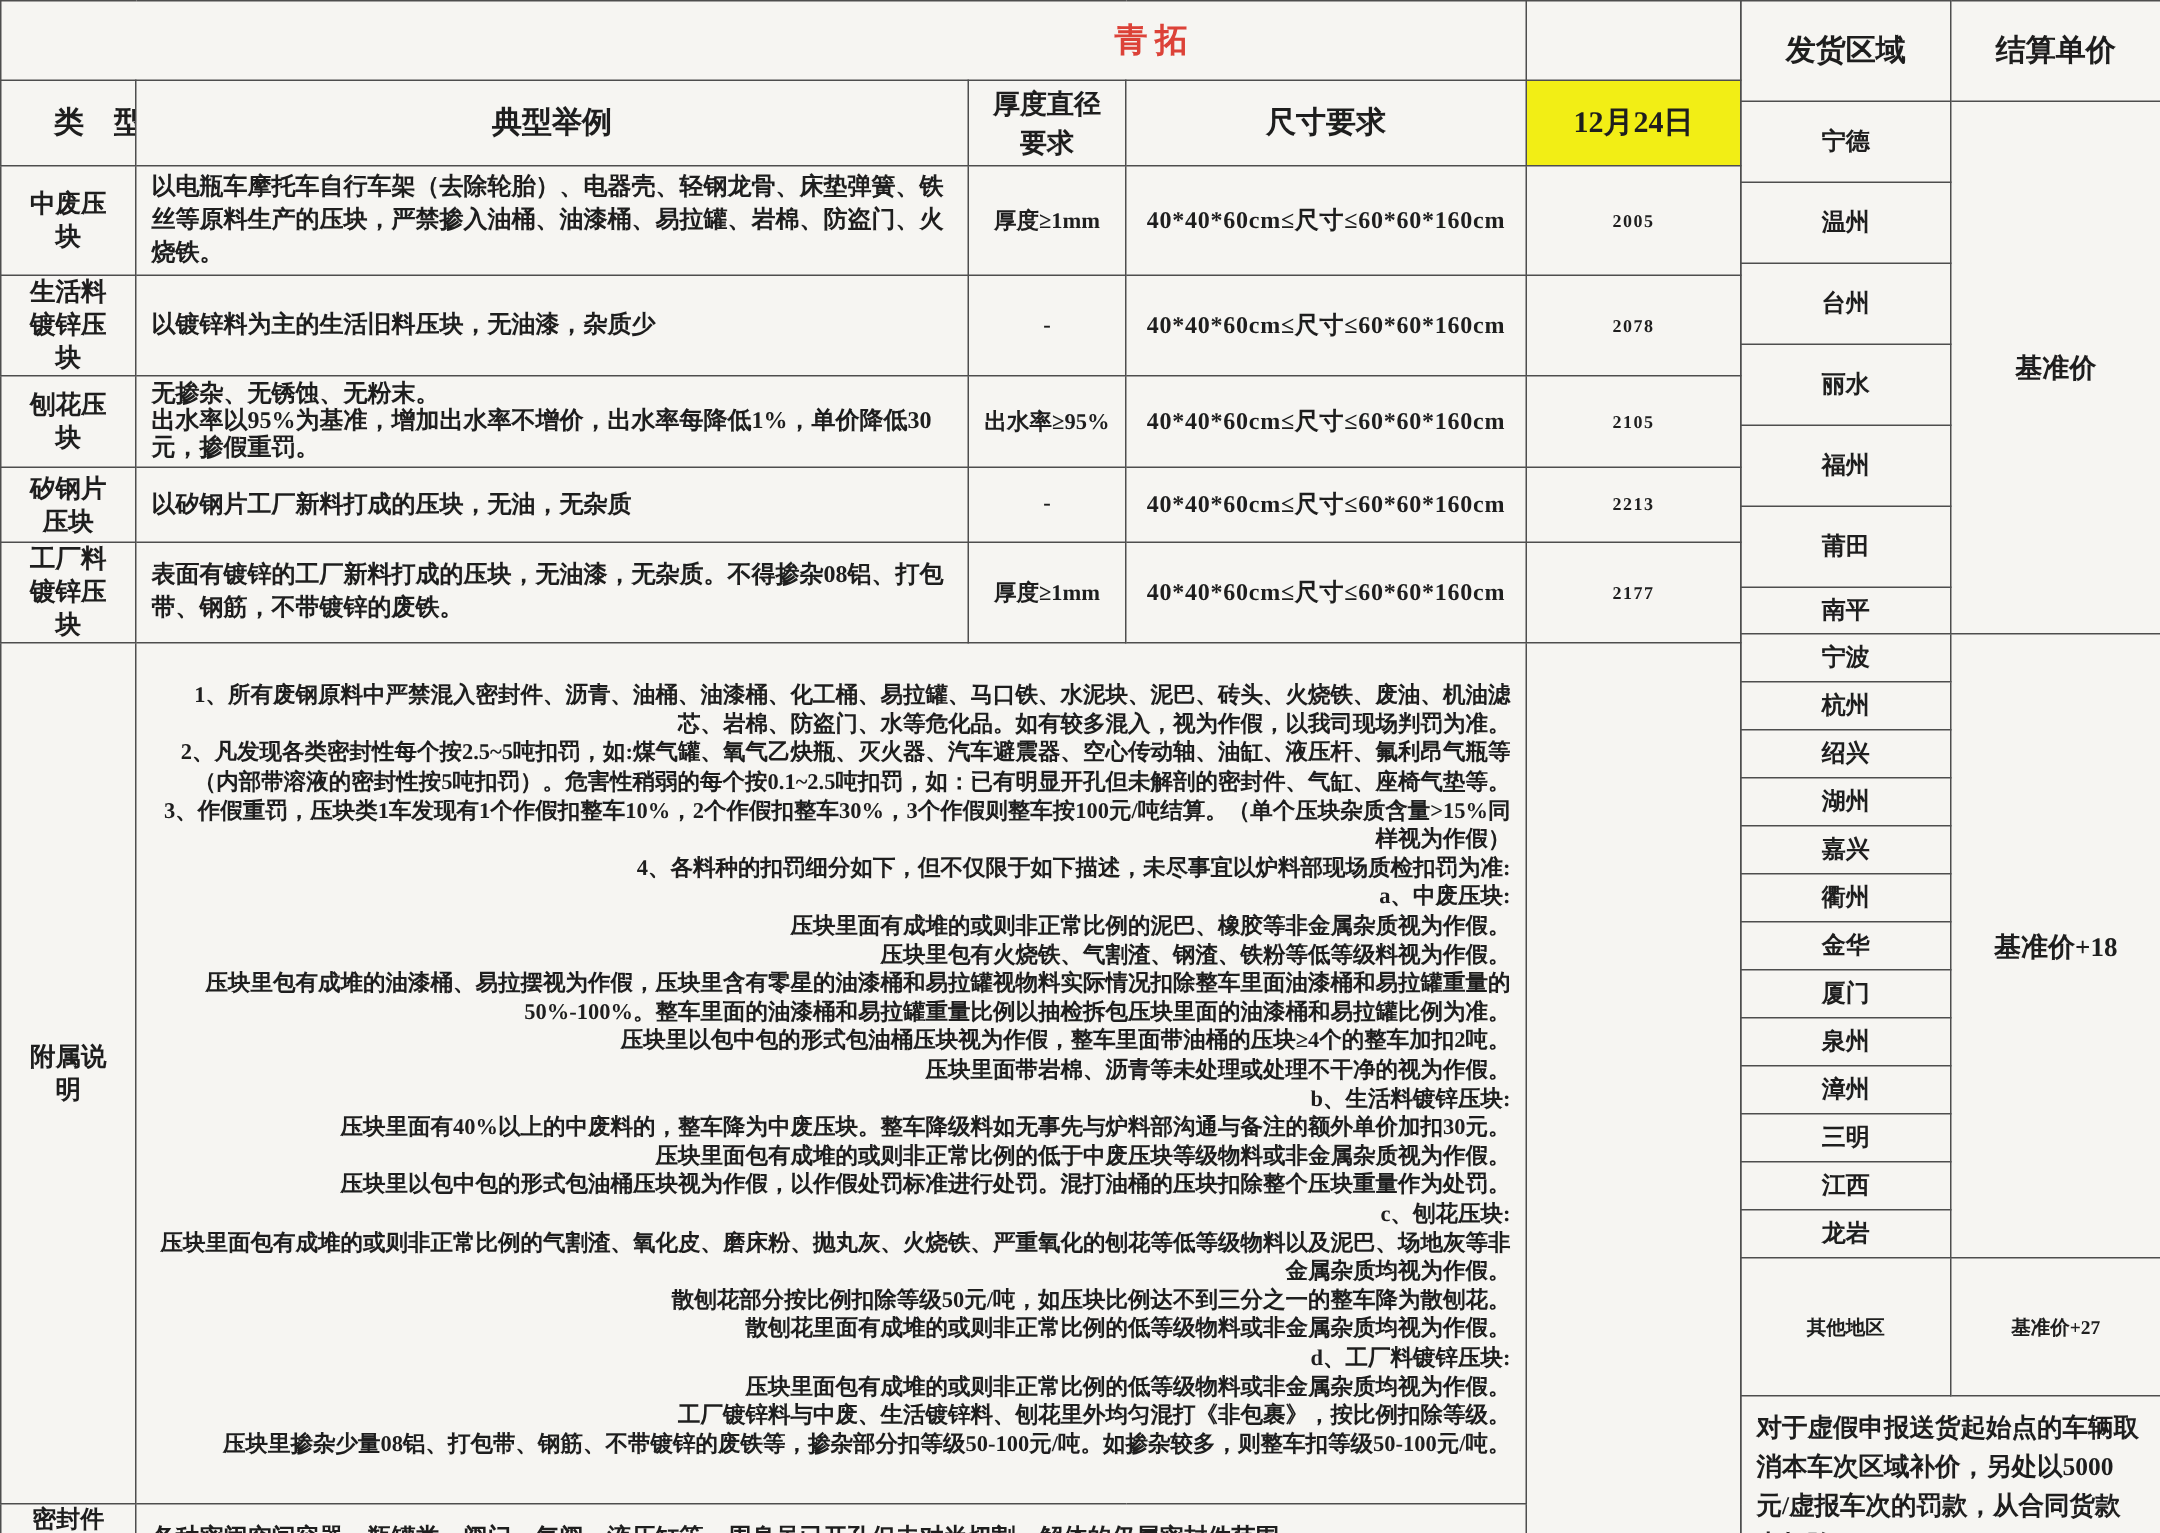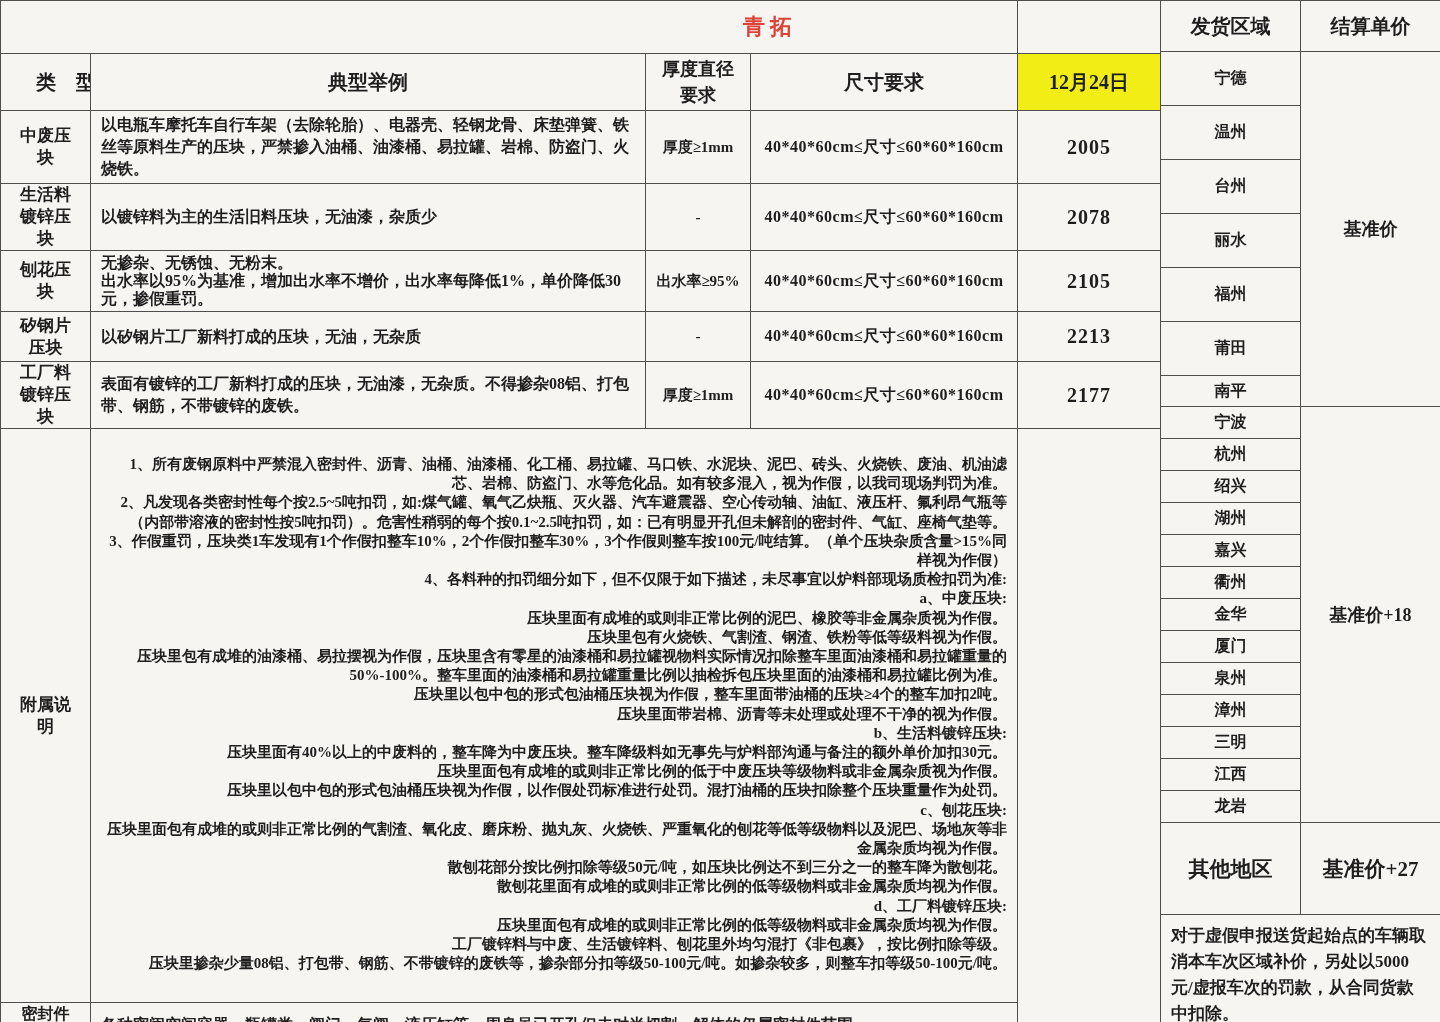--- a/index.html
+++ b/index.html
@@ -32,31 +32,31 @@
   .head-cell  { font-size:20px; white-space:pre-line; line-height:26px; }
   .type-head  { white-space:pre;padding-left:35px; }
   .date-cell  { background:#f2ee15; font-size:20px; }
   .type-cell  { font-size:17px; line-height:22px; padding:0 14px; }
   .example-cell {
     text-align:left; font-size:16px; line-height:22px;
     padding:3px 10px; white-space:pre-wrap;margin-left:48px;
   }
   .thick-cell { font-size:15px; }
   .size-cell  { font-size:16px; letter-spacing:0.5px; }
-  .price-cell { font-size:20px; letter-spacing:1px; }
+  .price-cell { font-size:12px; letter-spacing:1px; }
   .notes-cell {
     text-align:right; vertical-align:top;
     padding:26px 10px 4px 9px;
     font-size:15px; line-height:19.2px;
     white-space:pre-wrap;
   }
   .seal-cell  { text-align:left; font-size:16px; padding:2px 10px; }
   .region-cell { font-size:16px; }
   .settle-cell { font-size:18px; }
-  .other-cell  { font-size:21px; }
+  .other-cell  { font-size:13px; }
   .penalty-cell {
     text-align:left; font-size:17px; line-height:26px;
     padding:8px 10px; white-space:pre-wrap; vertical-align:middle;
   }
 </style>
 </head>
 <body>
 
 <div class="doc">
 
@@ -150,21 +150,21 @@
 
   </tbody>
     </table>
 
   <table class="right-table">
     <colgroup>
         <col style="width:140px">
         <col style="width:140px">
       </colgroup>
     <tbody>
-        <tr style="height:51px">
+        <tr style="height:67px">
       <th class="head-cell">发货区域</th>
       <th class="head-cell">结算单价</th>
     </tr>
     <tr style="height:54px">
       <td class="region-cell">宁德</td>
       <td rowspan="7" class="settle-cell">基准价</td>
     </tr>
     <tr style="height:54px">
           <td class="region-cell">温州</td>
         </tr>

